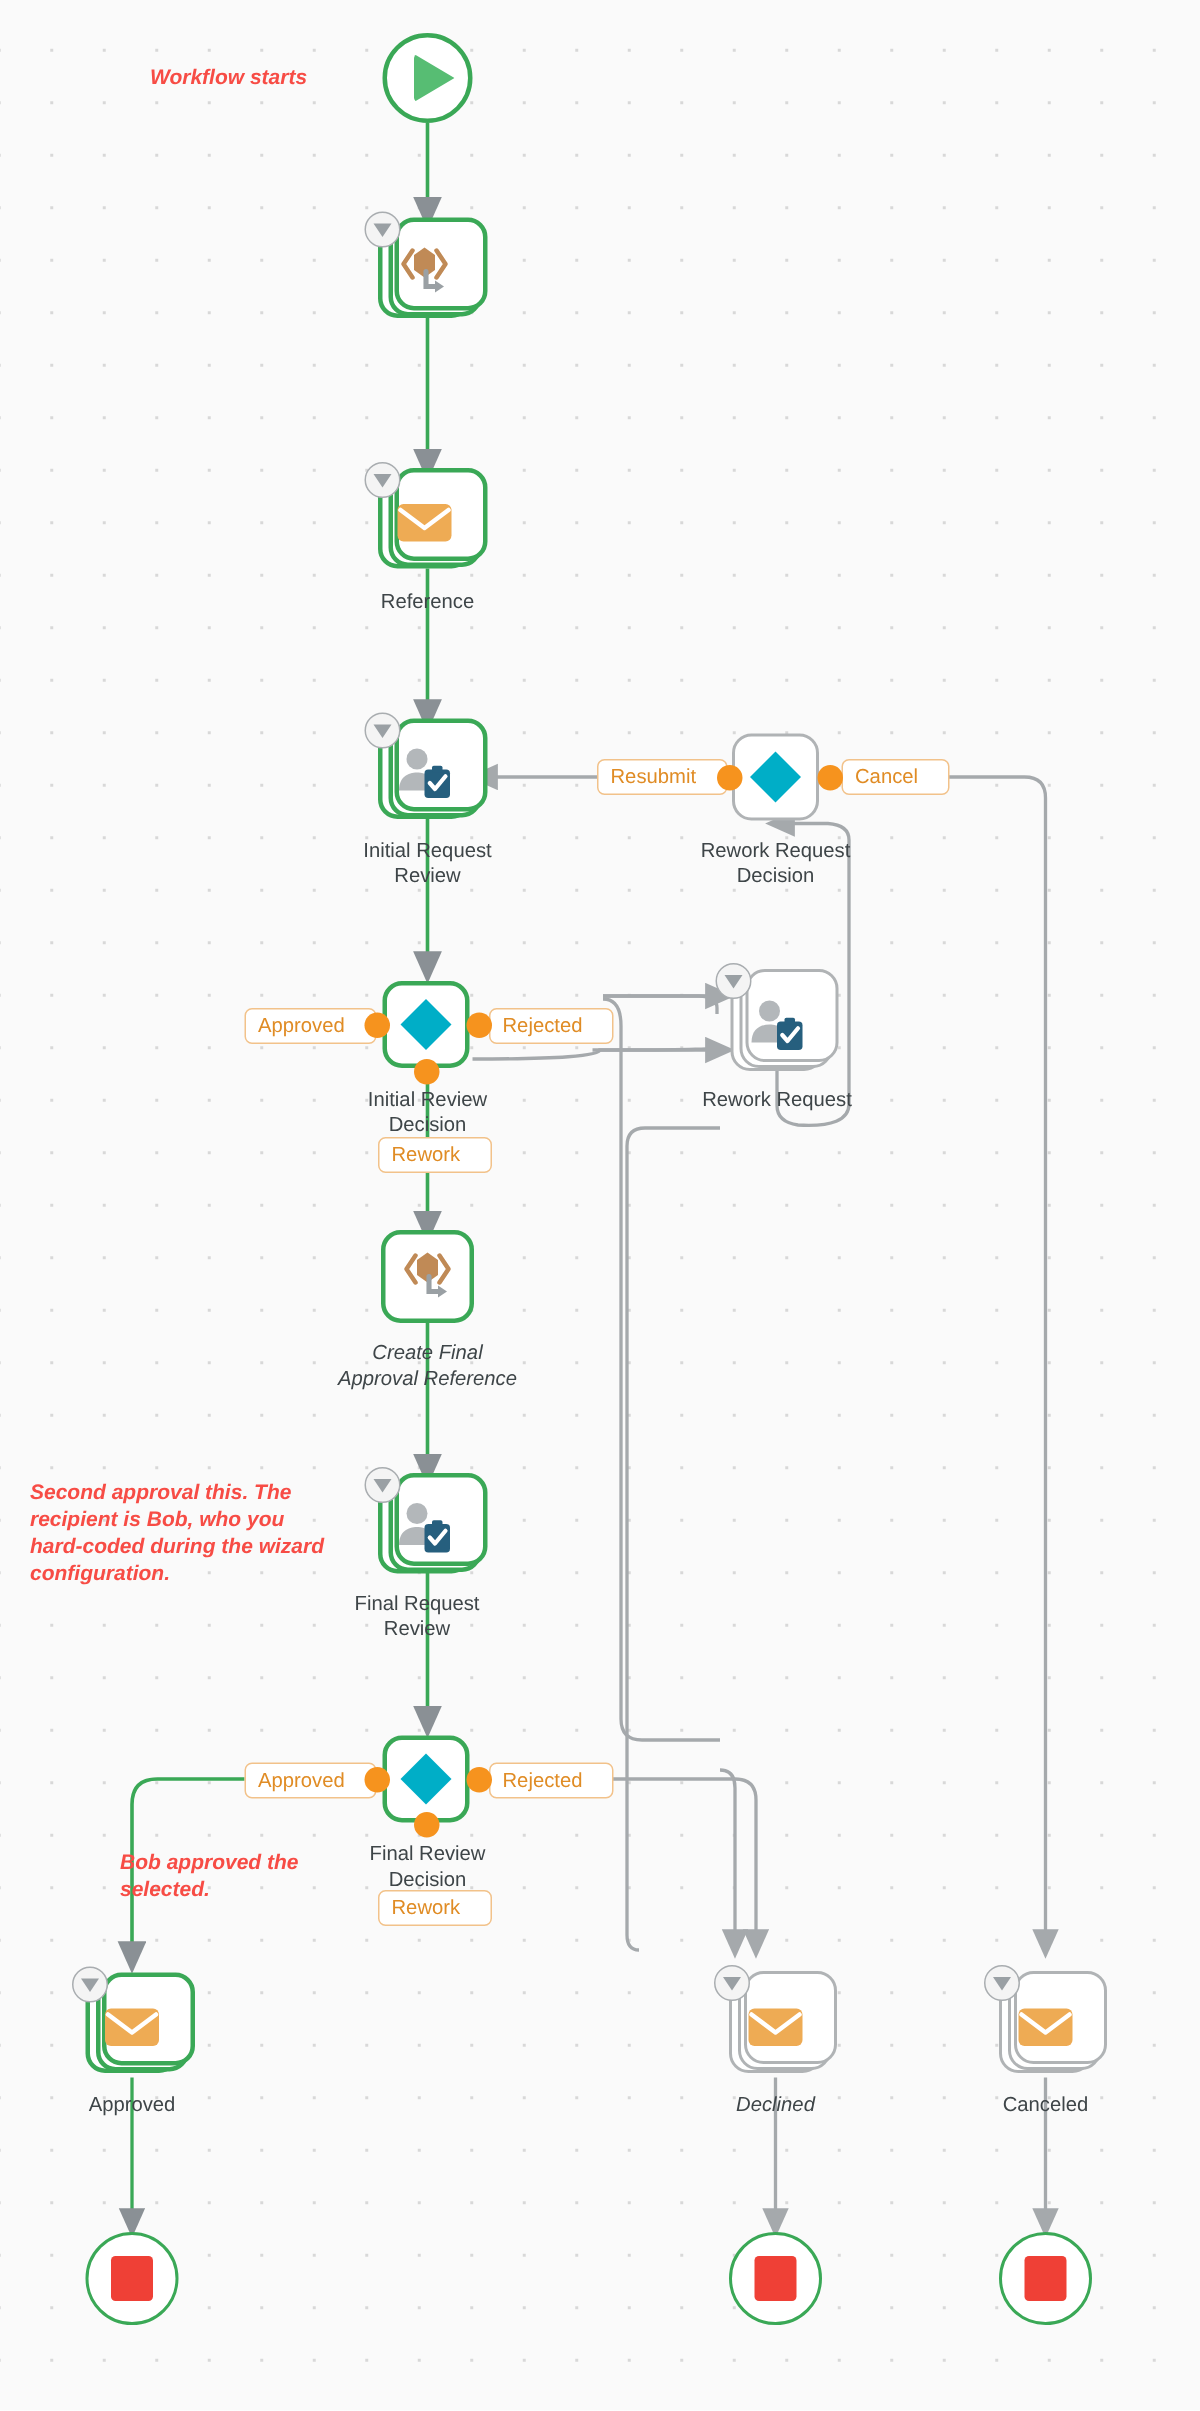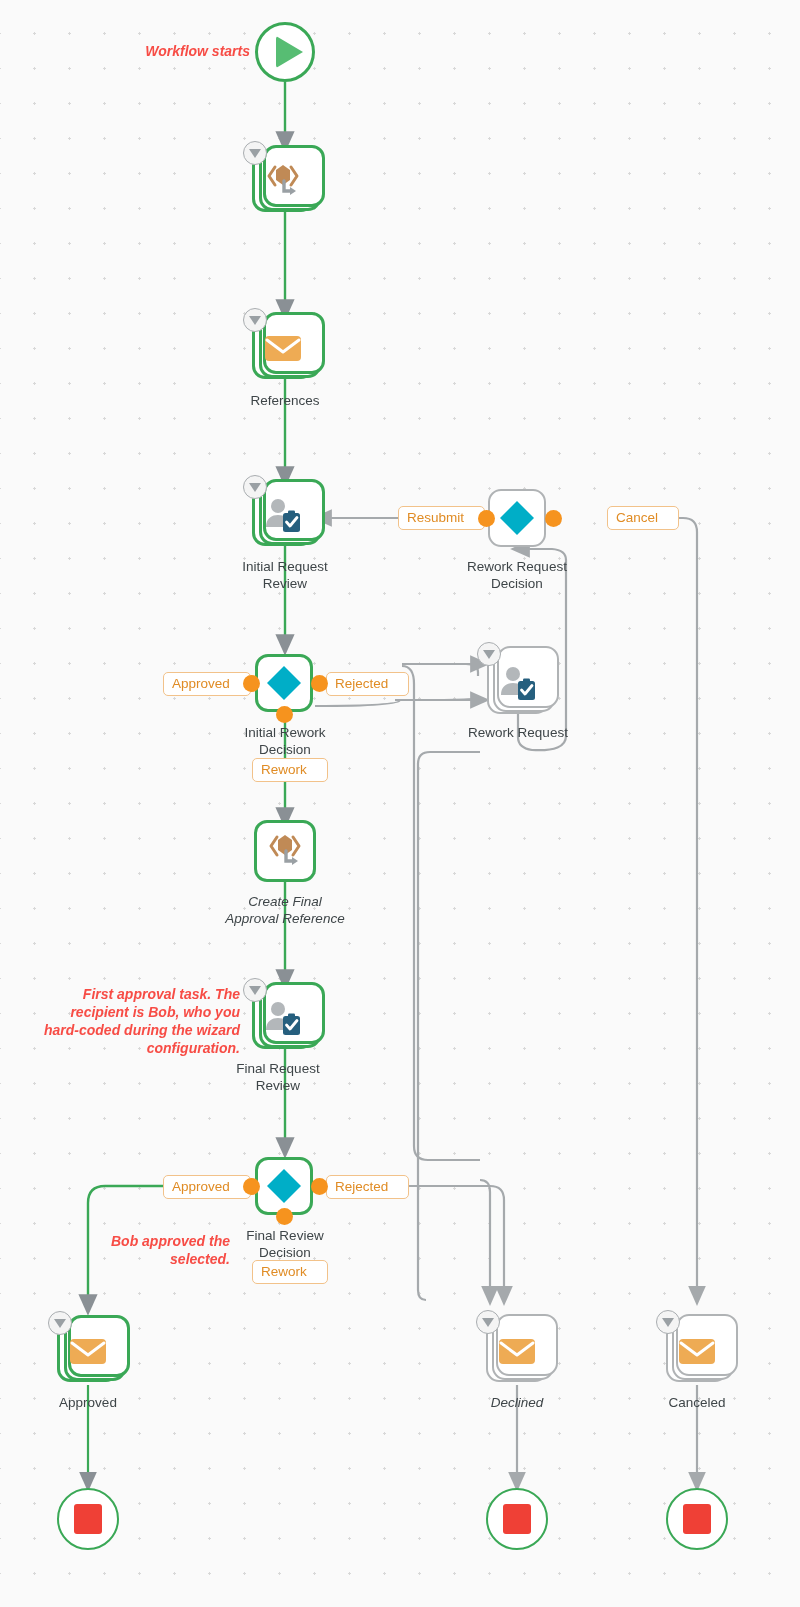--- a/index.html
+++ b/index.html
@@ -162,21 +162,20 @@
     background: #f6931e;
     z-index: 9;
   }
   .annotation {
     position: absolute;
     color: #f74c45;
     font-size: 14px;
     font-weight: bold;
     font-style: italic;
     line-height: 18px;
-    text-align: right;
     white-space: pre-line;
     z-index: 7;
   }
 </style>
 </head>
 <body>
 
 <div id="canvas">
 
   <svg id="edges" viewBox="0 0 800 1607">
@@ -228,21 +227,21 @@
 
       <path d="M88,1385 L88,1482" stroke="#3aa856" stroke-width="2.2" marker-end="url(#ah-green)"></path>
       <path d="M517,1385 L517,1482" stroke="#a5a9ac" stroke-width="2.2" marker-end="url(#ah-gray)"></path>
       <path d="M697,1385 L697,1482" stroke="#a5a9ac" stroke-width="2.2" marker-end="url(#ah-gray)"></path>
     </g>
   </svg>
 
   <div class="annotation" style="left:100px; top:42px; width:150px;">Workflow starts</div>
 
 
-  <div class="annotation" style="left:20px; top:985px; width:220px;">First approval task. The
+  <div class="annotation" style="left:20px; top:985px; width:220px;">Second approval this. The
 recipient is Bob, who you
 hard-coded during the wizard
 configuration.</div>
 
   <div class="annotation" style="left:80px; top:1232px; width:150px;">Bob approved the
 selected.</div>
 
   <div class="node start-node" style="left:255px; top:22px;">
     <div class="play-tri"></div>
   </div>
@@ -262,21 +261,21 @@
 
   <div class="node task stack" style="left:252px; top:317px;">
     <div class="badge">
         <i></i>
       </div>
     <svg class="icon" width="40" height="30" viewBox="0 0 40 30">
       <rect x="2" y="3" width="36" height="25" rx="4" fill="#eeab54"></rect>
       <path d="M4,7 L20,19 L36,7" stroke="#ffffff" stroke-width="3" fill="none" stroke-linecap="round" stroke-linejoin="round"></path>
     </svg>
   </div>
-  <div class="node-label" style="left:185px; top:392px; width:200px;">References</div>
+  <div class="node-label" style="left:185px; top:392px; width:200px;">Reference</div>
 
   <div class="node task stack" style="left:252px; top:484px;">
     <div class="badge">
         <i></i>
       </div>
     <svg class="icon" width="40" height="36" viewBox="0 0 40 36">
       <circle cx="15" cy="9" r="7" fill="#b3b7ba"></circle>
       <path d="M3,30 C3,21 9,18 15,18 C21,18 27,21 27,30 Z" fill="#b3b7ba"></path>
       <rect x="20" y="16" width="17" height="19" rx="2.5" fill="#265f7e"></rect>
       <rect x="25" y="13.5" width="7" height="4.5" rx="1.2" fill="#265f7e"></rect>
@@ -287,35 +286,35 @@
 Review</div>
 
   <div class="node gateway inactive" style="left:488px; top:489px;">
     <svg class="icon" width="40" height="40" viewBox="0 0 40 40">
       <path d="M20,3 L37,20 L20,37 L3,20 Z" fill="#00aec7"></path>
     </svg>
   </div>
   <div class="port" style="left:478px; top:510px;"></div>
   <div class="port" style="left:545px; top:510px;"></div>
   <div class="edge-label" style="left:398px; top:506px;">Resubmit</div>
-  <div class="edge-label" style="left:561px; top:506px;margin-left:46px;">Cancel</div>
+  <div class="edge-label" style="left:561px; top:506px;">Cancel</div>
   <div class="node-label" style="left:417px; top:558px; width:200px;">Rework Request
 Decision</div>
 
   <div class="node gateway" style="left:255px; top:654px;">
     <svg class="icon" width="40" height="40" viewBox="0 0 40 40">
       <path d="M20,3 L37,20 L20,37 L3,20 Z" fill="#00aec7"></path>
     </svg>
   </div>
   <div class="port" style="left:243px; top:675px;"></div>
   <div class="port" style="left:311px; top:675px;"></div>
   <div class="port" style="left:276px; top:706px;"></div>
   <div class="edge-label" style="left:163px; top:672px;">Approved</div>
   <div class="edge-label" style="left:326px; top:672px;">Rejected</div>
-  <div class="node-label" style="left:185px; top:724px; width:200px;">Initial Rework
+  <div class="node-label" style="left:185px; top:724px; width:200px;">Initial Review
 Decision</div>
   <div class="edge-label" style="left:252px; top:758px;">Rework</div>
 
   <div class="node task inactive stack" style="left:487px; top:652px;">
     <div class="badge">
         <i></i>
       </div>
     <svg class="icon" width="40" height="36" viewBox="0 0 40 36">
       <circle cx="15" cy="9" r="7" fill="#b3b7ba"></circle>
       <path d="M3,30 C3,21 9,18 15,18 C21,18 27,21 27,30 Z" fill="#b3b7ba"></path>

